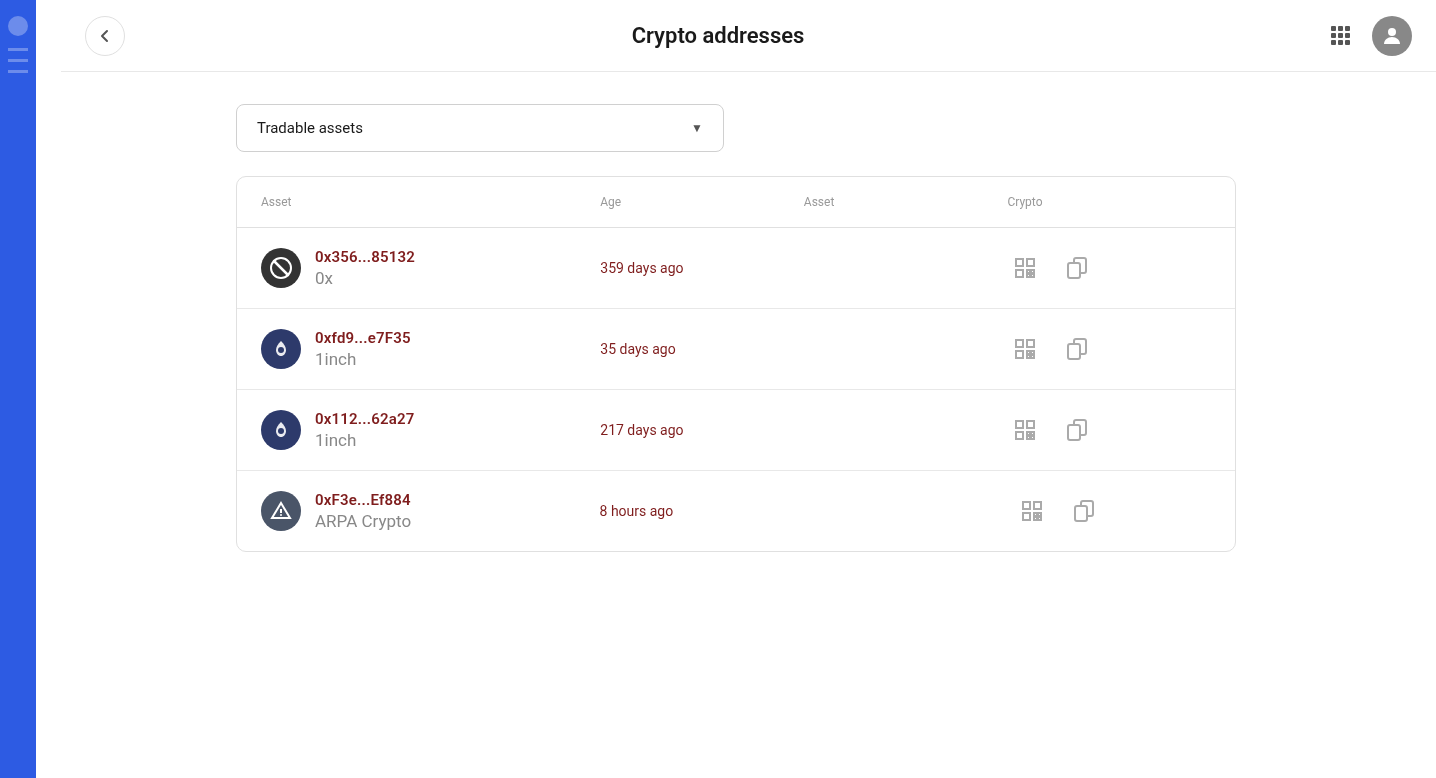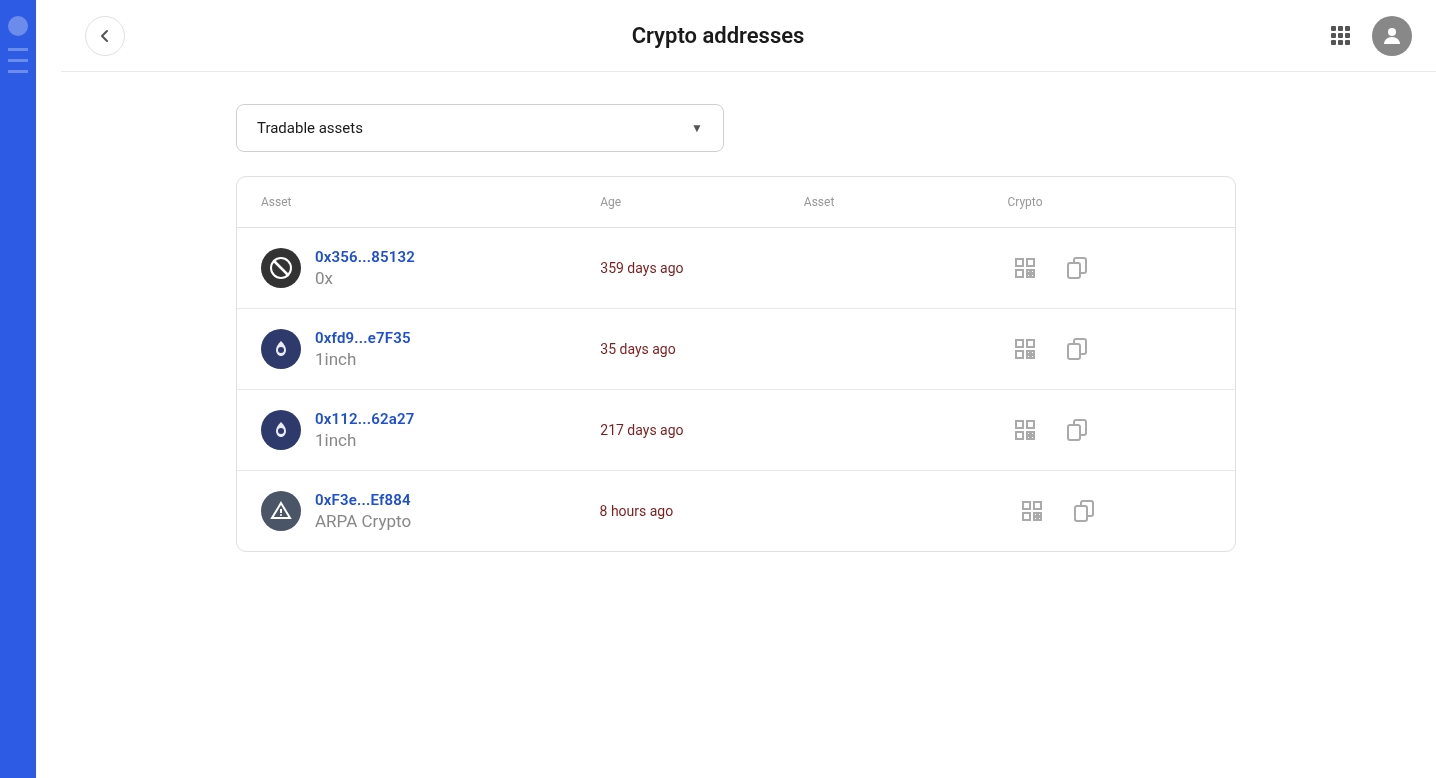--- a/index.html
+++ b/index.html
@@ -192,21 +192,21 @@
     .asset-icon-0x {
       background: #333;
     }
     .asset-info {
       display: flex;
       flex-direction: column;
     }
     .asset-address {
       font-size: 15px;
       font-weight: 600;
-      color: #1d4ed8;
+      color: #7f1d1d;
       letter-spacing: 0.2px;
     }
     .asset-label-small {
       font-size: 17px;
       color: #888;
       margin-top: 2px;
     }
 
     
     .age-cell {

